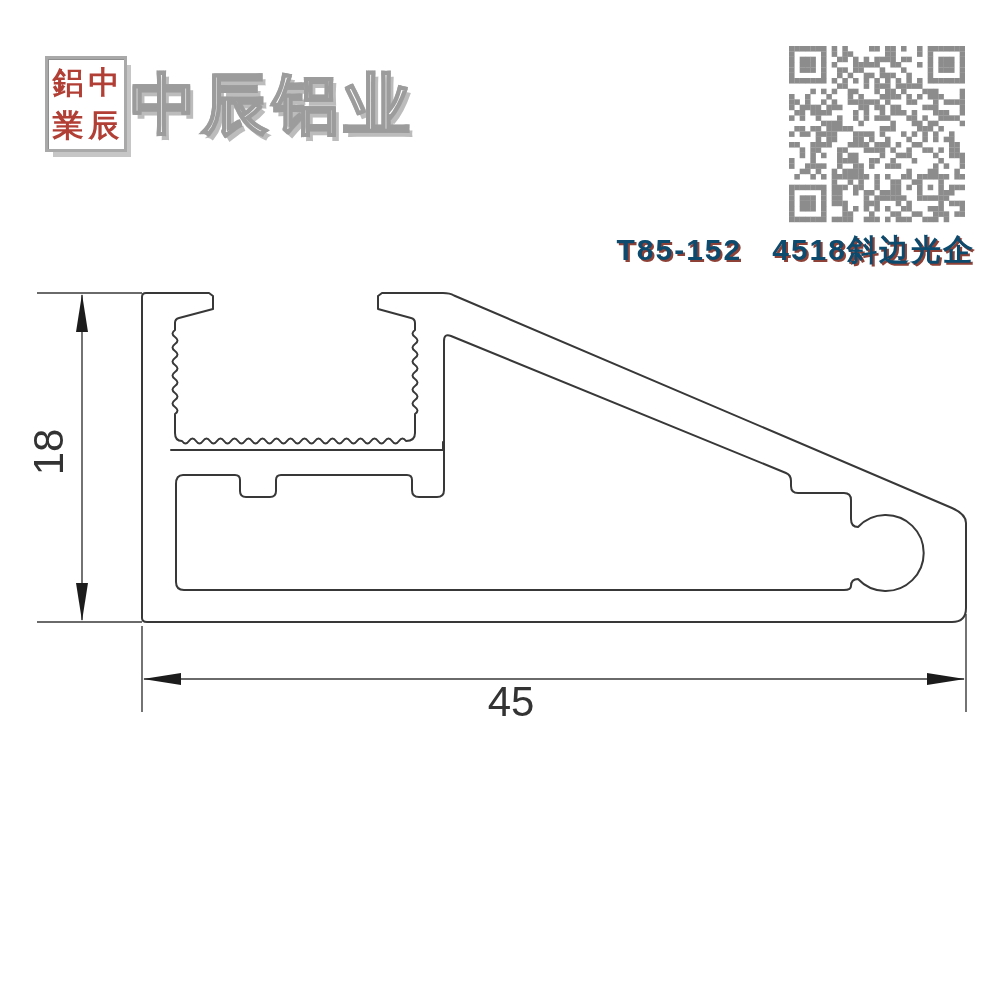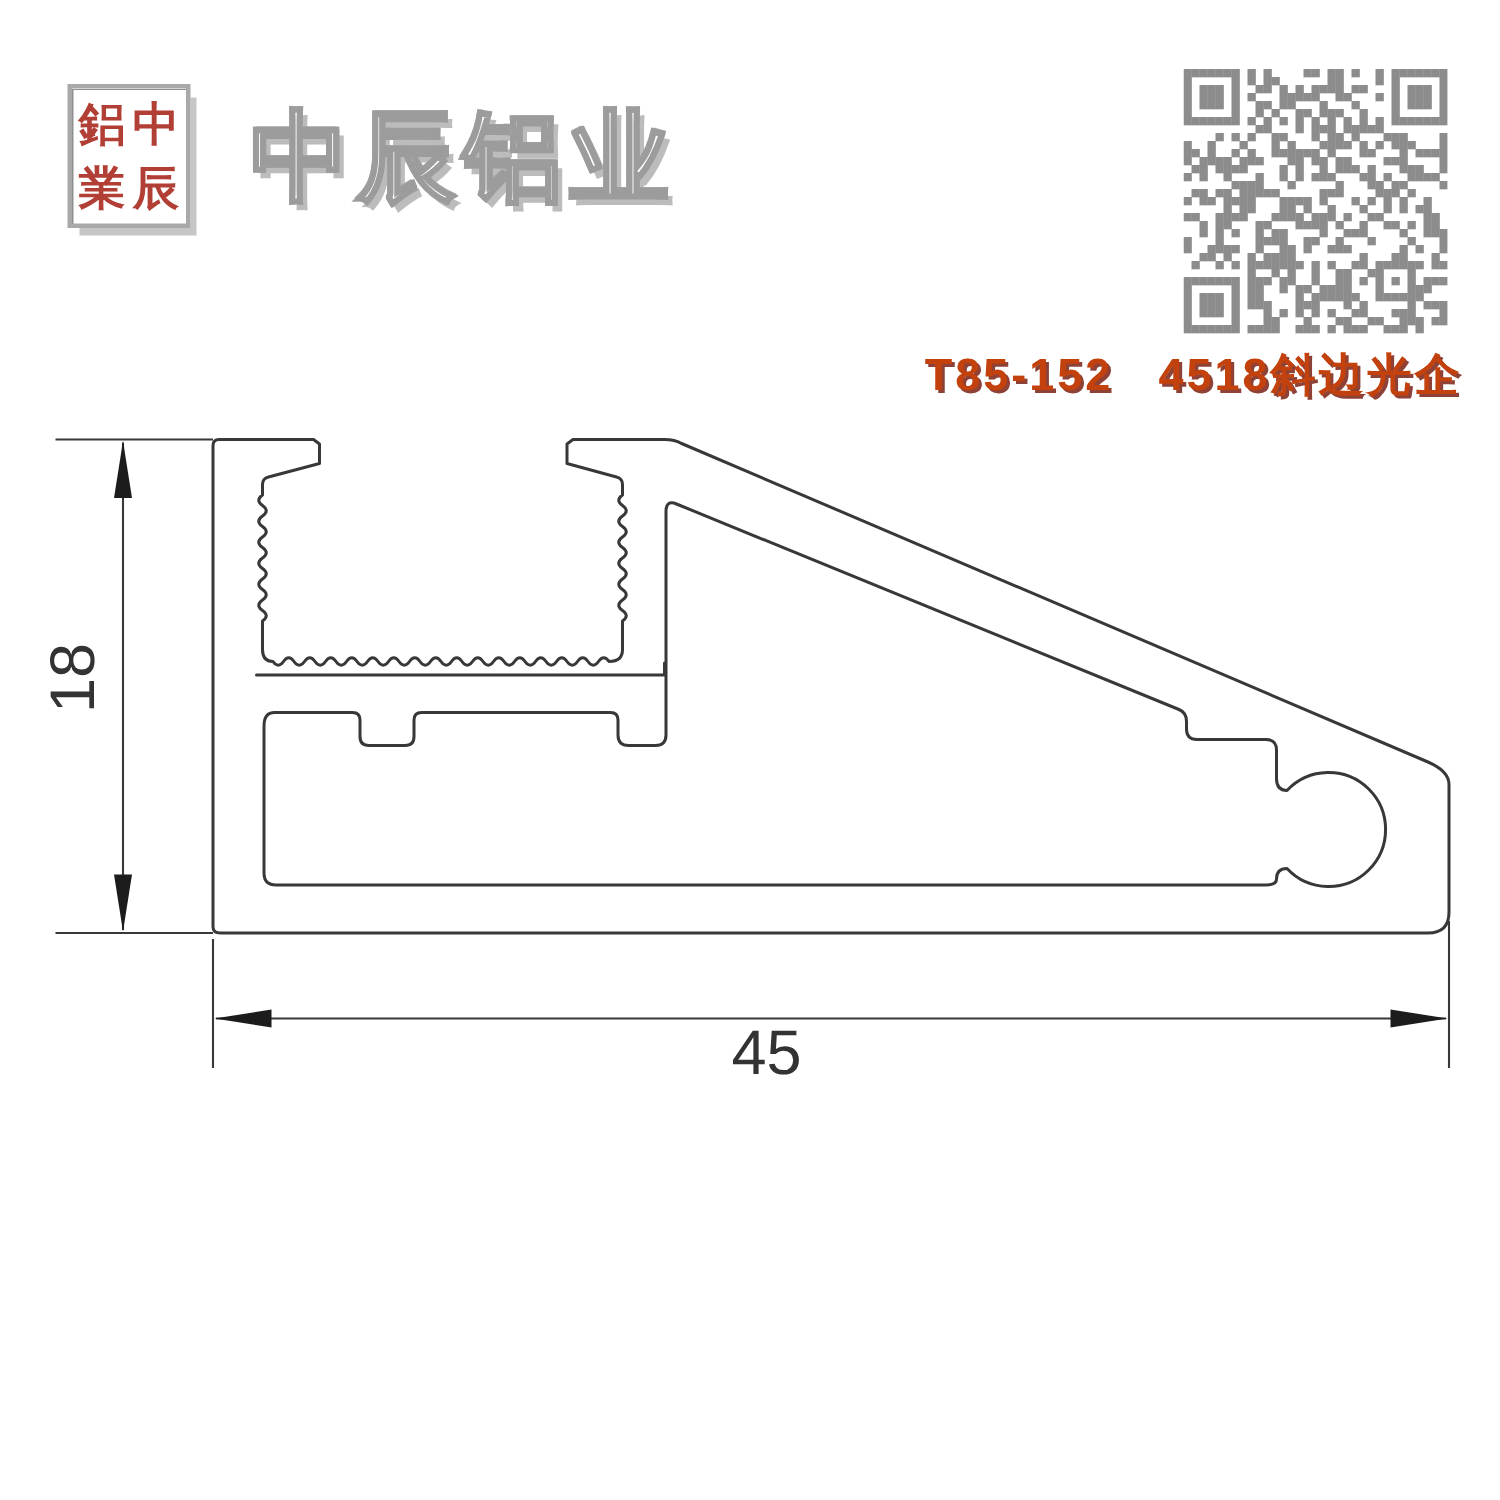--- a/index.html
+++ b/index.html
@@ -19,27 +19,26 @@
     font-family:"Liberation Serif", serif;font-weight:bold;
     font-size:31px;line-height:1;color:#b23f35;
   }
   .company{
     position:absolute;left:131px;top:60px;
     font-size:66px;font-weight:bold;letter-spacing:5px;white-space:nowrap;
     color:#ffffff;
     -webkit-text-stroke:2px #9c9c9c;
     text-shadow:-1px -1px 0 #a5a5a5,1px -1px 0 #a5a5a5,-1px 1px 0 #a5a5a5,
                  1px 1px 0 #a5a5a5,4px 5px 0 #bcbcbc;
-    padding-left:36px;
   }
   .qr{position:absolute;left:789px;top:45px;}
   .model{
     position:absolute;top:230px;right:25px;white-space:nowrap;
     font-size:30px;font-weight:bold;letter-spacing:2px;
-    color:#c2410c;text-shadow:2px 2px 0 #8e4136;
+    color:#0c4a6e;text-shadow:2px 2px 0 #8e4136;
   }
   .model .name{margin-left:30px;}
   
   svg.drawing{position:absolute;left:0;top:0;}
   .outline{fill:none;stroke:#383838;stroke-width:2;stroke-linejoin:round;stroke-linecap:round;}
   .thin{fill:none;stroke:#383838;stroke-width:1.4;}
   .dimtext{fill:#333333;font-family:"Liberation Sans",sans-serif;font-size:42px;}
   .arrow{fill:#1c1c1c;stroke:none;}
 </style>
 </head>

